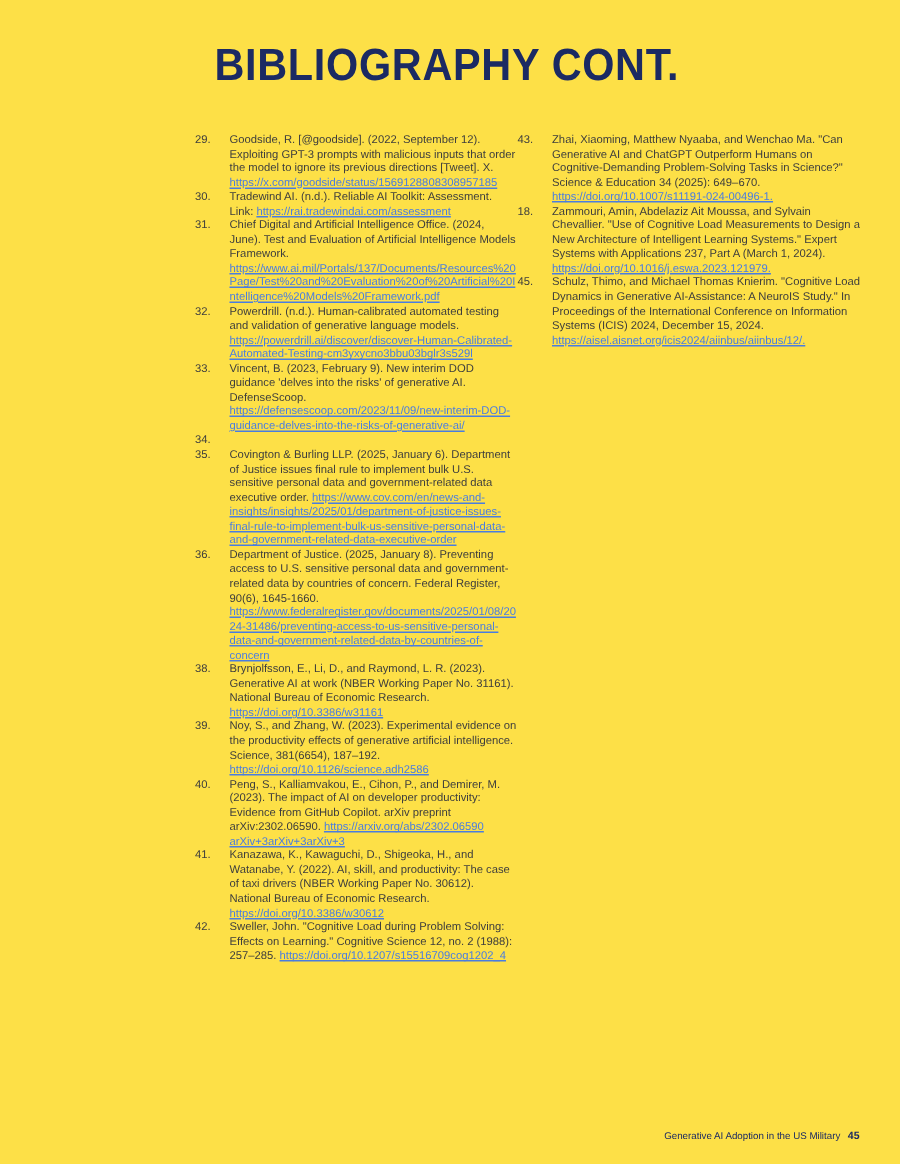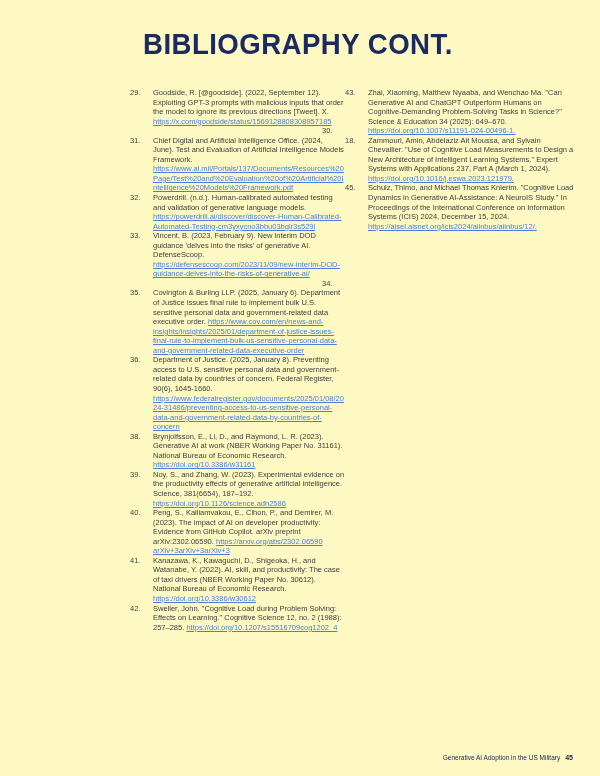--- a/index.html
+++ b/index.html
@@ -1,30 +1,30 @@
 <!DOCTYPE html>
 <html><head>
 <meta charset="utf-8">
 <style>
   * { margin:0; padding:0; box-sizing:border-box; }
   html,body { width:600px; height:776px; background:#ffffff; }
   .page {
-    position:relative; width:600px; height:776px; background:#fef9c3;
+    position:relative; width:600px; height:776px; background:#fde047;
     font-family:"Liberation Sans","DejaVu Sans",sans-serif; color:#3d3d3d; overflow:hidden;
   }
   .title {
     position:absolute; left:143px; top:27px;
     font-size:30px; font-weight:bold; letter-spacing:0.5px;
     color:#1b2a63; white-space:nowrap;
     transform:scaleX(0.92); transform-origin:left top;
   }
   .columns { position:absolute; left:130px; top:88px; width:444px; display:flex; }
   .col { width:215px; flex-shrink:0; }
   .col.right { width:229px; }
-  .entry { display:flex; font-size:7.5px; line-height:9.55px; color:#3d3d3d;justify-content:flex-end; }
+  .entry { display:flex; font-size:7.5px; line-height:9.55px; color:#3d3d3d; }
   .entry .num { width:23px; flex-shrink:0; }
   .entry .body { flex:1; overflow-wrap:anywhere; }
   .seg-link { color:#4a7de0; text-decoration:underline; overflow-wrap:anywhere; cursor:pointer; }
   .footer {
     position:absolute; right:27px; bottom:15px;
     font-size:6.5px; color:#1b2a63; white-space:nowrap;
   }
   .footer .pagenum { font-weight:bold; font-size:7px; margin-left:5px; }
 </style>
 </head>
@@ -34,20 +34,21 @@
   <h1 class="title">BIBLIOGRAPHY CONT.</h1>
 
   <div class="columns">
     <div class="col left" id="col-left">
         <div class="entry">
           <span class="num">29.</span>
           <span class="body"><span class="seg-text">Goodside, R. [@goodside]. (2022, September 12). Exploiting GPT-3 prompts with malicious inputs that order the model to ignore its previous directions [Tweet]. X. </span><span class="seg-link">https://x.com/goodside/status/1569128808308957185</span></span>
         </div>
         <div class="entry">
           <span class="num">30.</span>
+          <span class="body"><span class="seg-text">Tradewind AI. (n.d.). Reliable AI Toolkit: Assessment. Link: </span><span class="seg-link">https://rai.tradewindai.com/assessment</span></span>
         </div>
         <div class="entry">
           <span class="num">31.</span>
           <span class="body"><span class="seg-text">Chief Digital and Artificial Intelligence Office. (2024, June). Test and Evaluation of Artificial Intelligence Models Framework. </span><span class="seg-link">https://www.ai.mil/Portals/137/Documents/Resources%20Page/Test%20and%20Evaluation%20of%20Artificial%20Intelligence%20Models%20Framework.pdf</span></span>
         </div>
         <div class="entry">
           <span class="num">32.</span>
           <span class="body"><span class="seg-text">Powerdrill. (n.d.). Human-calibrated automated testing and validation of generative language models. </span><span class="seg-link">https://powerdrill.ai/discover/discover-Human-Calibrated-Automated-Testing-cm3yxycno3bbu03bglr3s529l</span></span>
         </div>
         <div class="entry">

